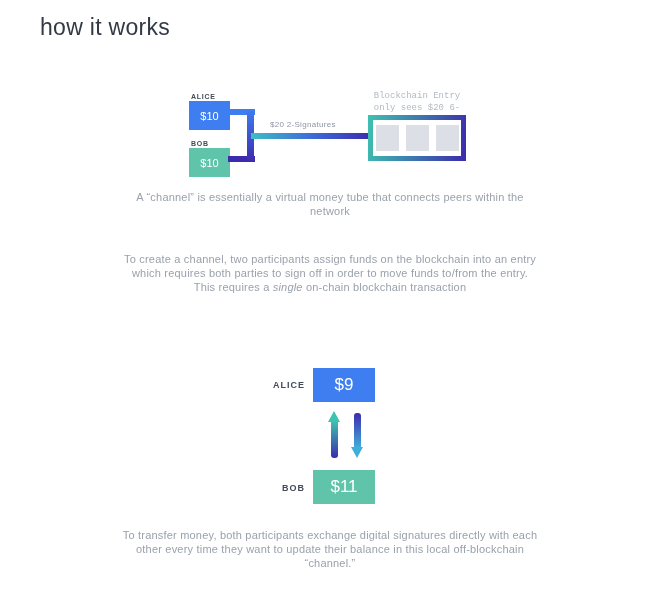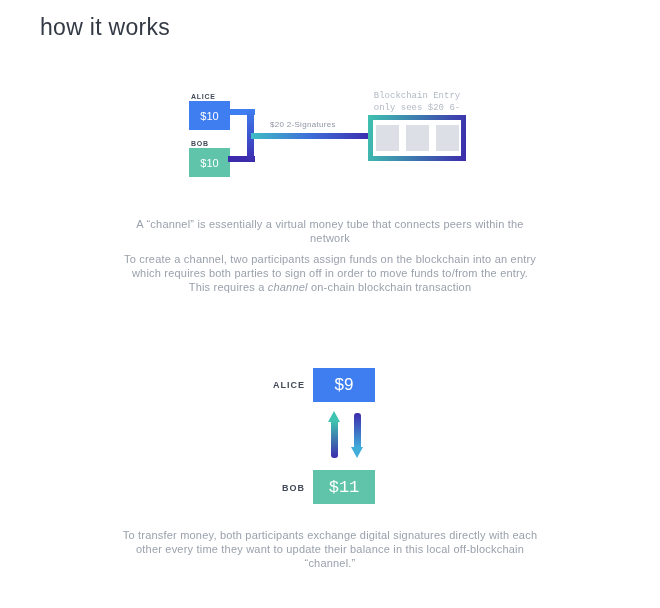--- a/index.html
+++ b/index.html
@@ -104,39 +104,39 @@
   .para {
     position: absolute;
     left: 120px;
     width: 420px;
     text-align: center;
     font-size: 11px;
     line-height: 13.8px;
     color: var(--gray_text, #9aa1ac);
     letter-spacing: 0.2px;
   }
-  .para-1 { top: 218px; }
+  .para-1 { top: 191px; }
   .para-2 { top: 253px; }
   .para-3 { top: 529px; }
 
   
   .d2-name {
     position: absolute;
     width: 55px;
     text-align: right;
     font-size: 9px;
     font-weight: 700;
     letter-spacing: 1px;
     color: var(--label_dark, #3f4651);
   }
   .d2-label-alice { left: 250px; top: 380px; }
   .d2-label-bob   { left: 250px; top: 483px; }
   .d2-box { width: 62px; height: 34px; font-size: 17px; }
   .d2-box.alice { left: 313px; top: 368px; background: var(--blue, #3e7ef0); }
-  .d2-box.bob   { left: 313px; top: 470px; background: var(--teal, #5fc4a9); font-family: Liberation Mono, monospace; }
+  .d2-box.bob   { left: 313px; top: 470px; background: var(--teal, #5fc4a9); }
 
   .arrow-shaft { position: absolute; width: 7px; }
   .arrow-head  { position: absolute; width: 0; height: 0; }
   .up-shaft {
     left: 331px; top: 421px; height: 37px;
     border-radius: 0 0 3px 3px;
     background: linear-gradient(180deg, var(--teal_border, #3ab8b2), var(--indigo, #43269e));
   }
   .up-head {
     left: 328px; top: 411px;
@@ -188,21 +188,21 @@
     <div class="d1-bbox-inner">
       <div class="bbox-slot"></div>
       <div class="bbox-slot"></div>
       <div class="bbox-slot"></div>
     </div>
   </div>
 </div>
 
 <p class="para para-1">A “channel” is essentially a virtual money tube that connects peers within the network</p>
 
-<p class="para para-2"><span>To create a channel, two participants assign funds on the blockchain into an entry which requires both parties to sign off in order to move funds to/from the entry. This requires a </span><i>channel</i><span> on-chain blockchain transaction</span></p>
+<p class="para para-2"><span>To create a channel, two participants assign funds on the blockchain into an entry which requires both parties to sign off in order to move funds to/from the entry. This requires a </span><i>single</i><span> on-chain blockchain transaction</span></p>
 
 <div>
   <div class="d2-name d2-label-alice">ALICE</div>
   <div class="amount-box d2-box alice">
     <span>$9</span>
   </div>
 
   <div class="arrow-shaft up-shaft"></div>
   <div class="arrow-head up-head"></div>
   <div class="arrow-shaft down-shaft"></div>

